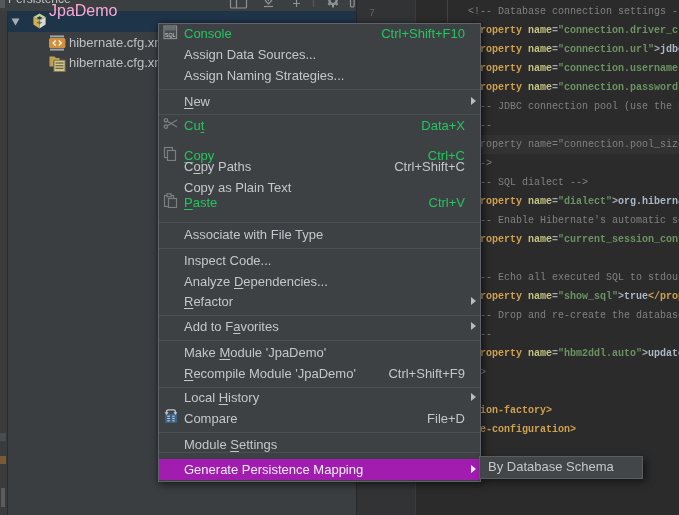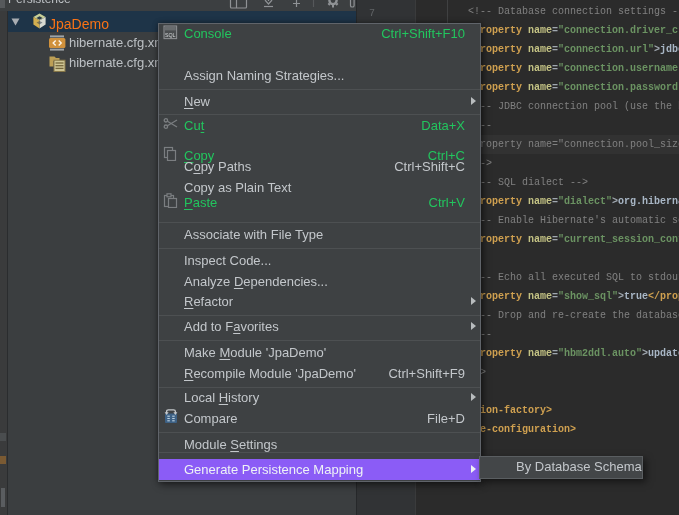--- a/index.html
+++ b/index.html
@@ -10,21 +10,21 @@
 .st{color:#6b9362}
 .tx{color:#a9b7c6}
 .pu{color:#a0a8b0}
 
 #menu{position:absolute;left:158px;top:23px;width:321px;height:457px;background:#3e4143;border:1px solid #60646a;box-shadow:2px 3px 8px rgba(0,0,0,.45),0 0 5px rgba(0,0,0,.35);z-index:5}
 .mi{position:absolute;left:0;right:0;height:20.6px;display:flex;align-items:center;padding-left:25px;padding-right:15px;font-size:13px;color:#c3c7cb;white-space:nowrap}
 .mi .ml{flex:1 1 auto}
 .mi .ms{margin-left:8px}
 .dis{color:#22c55e}
 .sep{position:absolute;left:0;right:0;height:1px;background:#4d5052}
-.sel{background:#8b5cf6;color:#eef2f6}
+.sel{background:#a21caf;color:#eef2f6}
 .mar{position:absolute;right:4px;top:50%;margin-top:-4.5px;width:0;height:0;border-left:5px solid #b8bcbe;border-top:4.5px solid transparent;border-bottom:4.5px solid transparent}
 .sel .mar{border-left-color:#eef2f6}
 .mic{position:absolute;left:4px;top:50%;transform:translateY(-50%)}
 u{text-underline-offset:2px}
 </style></head>
 <body>
 <div id="root">
 
 <div class="abs" style="left:357px;top:0;width:58px;height:515px;background:#313335"></div>
 <div class="abs" style="left:415px;top:0;width:1px;height:515px;background:#3a3b3c"></div>
@@ -94,21 +94,21 @@
     </svg>
 
 <svg class="abs" style="left:32.5px;top:12.5px" width="13" height="16" viewBox="0 0 13 16">
   <polygon points="6.5,0.4 12.6,3.9 12.6,11.6 6.5,15.6 0.4,11.6 0.4,3.9" fill="#23313f"></polygon>
   <polygon points="6.5,0.4 12.6,3.9 6.5,7.6 0.4,3.9" fill="#c6cf97"></polygon>
   <polygon points="6.5,7.6 12.6,3.9 12.6,11.6 6.5,15.6" fill="#d8dad2"></polygon>
   <polygon points="0.4,3.9 6.5,7.6 6.5,15.6 0.4,11.6" fill="#d3af50"></polygon>
   <polygon points="6.5,3.2 9.5,4.9 6.5,6.8 3.5,4.9" fill="#2b3a49"></polygon>
   <polygon points="6.5,7.9 9.5,9.6 6.5,11.5 3.5,9.6" fill="#2b3a49" opacity="0.5"></polygon>
 </svg>
-<div class="abs" style="left:49px;top:16px;font-size:14px;color:#f97316">JpaDemo</div>
+<div class="abs" style="left:49px;top:2px;font-size:16px;color:#f9a8d4">JpaDemo</div>
 
 <svg class="abs" style="left:48.5px;top:35px" width="17" height="16" viewBox="0 0 17 16">
   <rect x="1" y="0.4" width="14" height="2" fill="#9fa4a7"></rect>
   <rect x="0" y="3" width="16.4" height="10" rx="1.5" fill="#d0913c"></rect>
   <path d="M6.7,5.6 L4.2,8 L6.7,10.4 M9.7,5.6 L12.2,8 L9.7,10.4" stroke="#fdf6ea" stroke-width="1.4" fill="none"></path>
   <rect x="1" y="13.6" width="14" height="2" fill="#9fa4a7"></rect>
 </svg>
 <div class="abs" style="left:69px;top:34.5px;font-size:13px;color:#bcc0c4">hibernate.cfg.xml</div>
 
 <svg class="abs" style="left:48.5px;top:56px" width="17" height="16" viewBox="0 0 17 16">
@@ -122,20 +122,23 @@
 
 <div id="menu">
   <div class="mi dis" style="top:-0.5px">
         <span class="mic"><svg width="15" height="15" viewBox="0 0 15 15">
             <rect x="1" y="1" width="12.6" height="12.6" fill="#4a4d4f" stroke="#8b8d90" stroke-width="1.1"></rect>
             <rect x="1.8" y="1.8" width="11" height="3.6" fill="#696c6e"></rect>
             <text x="2" y="11.8" font-size="6" font-family="Liberation Sans" fill="#d6d9db" textLength="10.5" lengthAdjust="spacingAndGlyphs">SQL</text>
           </svg></span>
         <span class="ml">Console</span>
         <span class="ms">Ctrl+Shift+F10</span>
+      </div>
+  <div class="mi" style="top:20.6px">
+        <span class="ml">Assign Data Sources...</span>
       </div>
   <div class="mi" style="top:41.2px">
         <span class="ml">Assign Naming Strategies...</span>
       </div>
   <div class="sep" style="top:65px"></div>
   <div class="mi" style="top:67.7px">
         <span class="ml"><u>N</u>ew</span>
         <span class="mar"></span>
       </div>
   <div class="sep" style="top:89.5px"></div>
@@ -235,15 +238,15 @@
         <span class="ml">Module <u>S</u>ettings</span>
       </div>
   <div class="sep" style="top:427.7px"></div>
   <div class="mi sel" style="top:435.4px;height:20.7px">
         <span class="ml">Generate Persistence Mapping</span>
         <span class="mar"></span>
       </div>
 </div>
 
 <div class="abs" style="left:479px;top:456px;width:162px;height:21px;background:#434648;border:1px solid #5a5e61;box-shadow:3px 3px 7px rgba(0,0,0,.5);z-index:6">
-  <div style="padding-left:36px;line-height:19.5px;font-size:13px;color:#c3c7cb">By Database Schema</div>
+  <div style="padding-left:8px;line-height:19.5px;font-size:13px;color:#c3c7cb">By Database Schema</div>
 </div>
 
 </div>
 </body></html>

